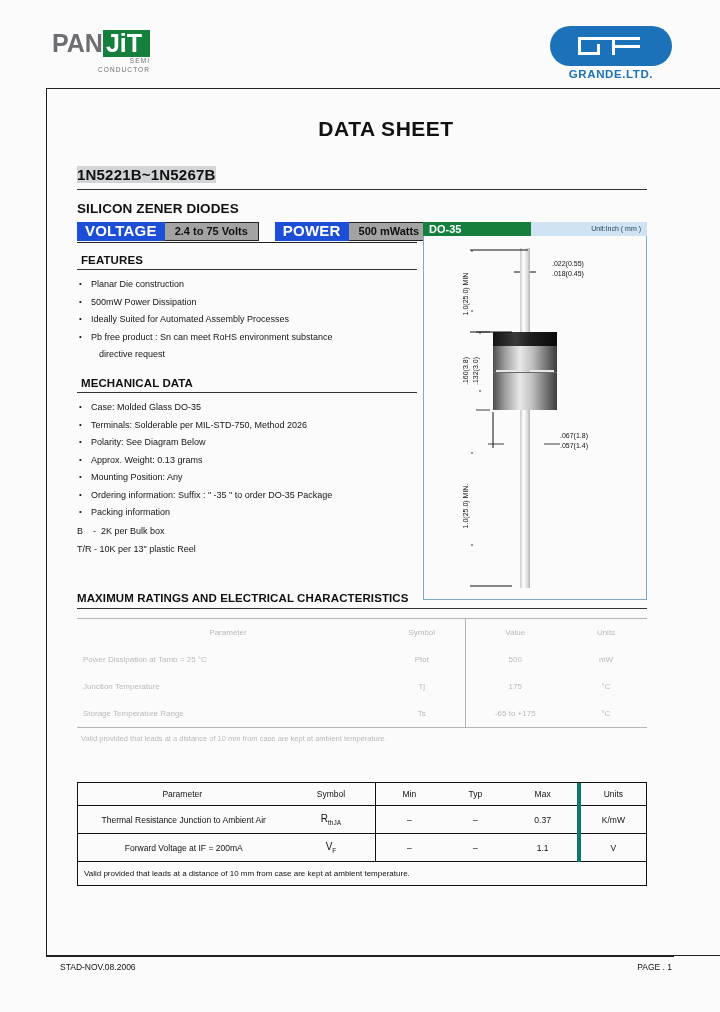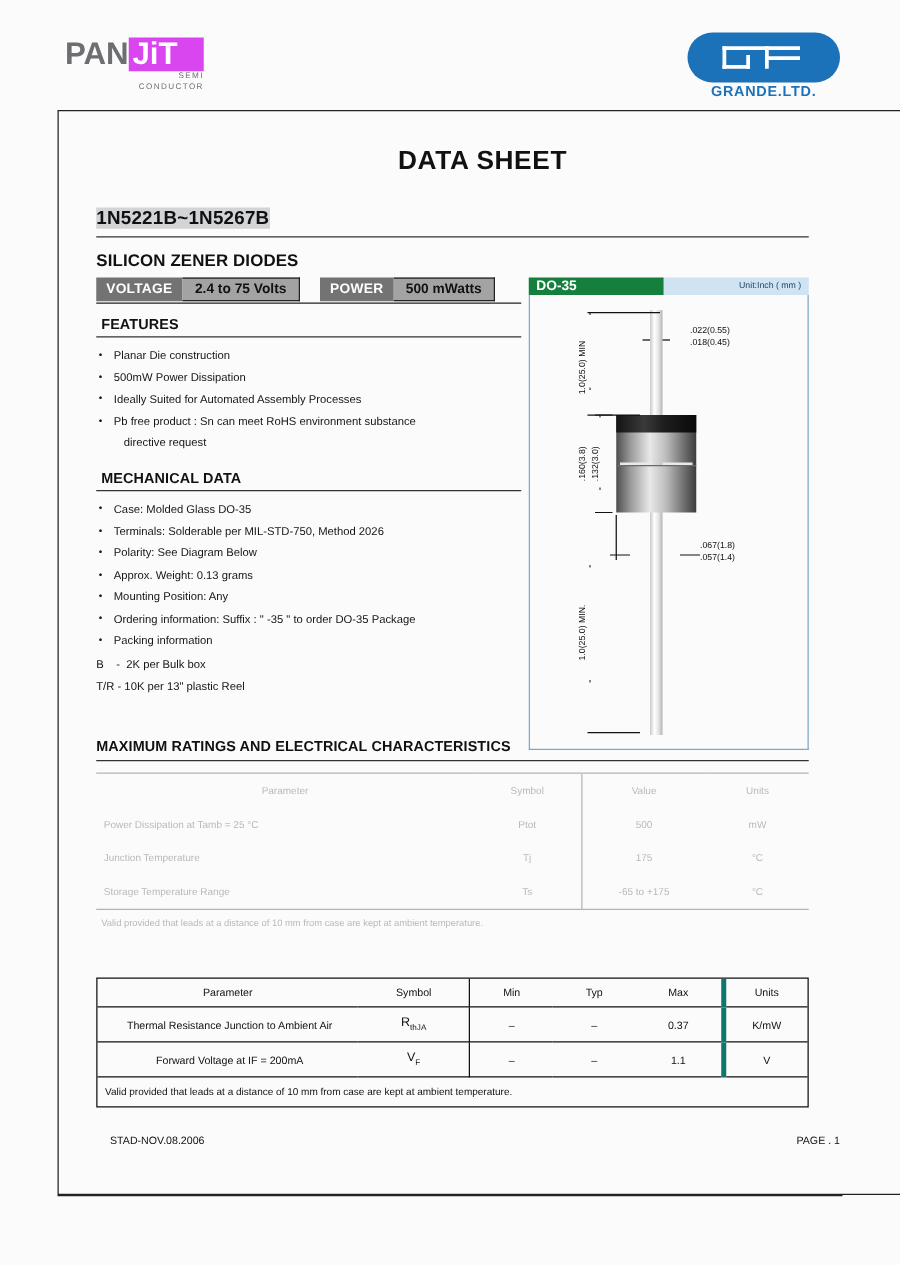--- a/index.html
+++ b/index.html
@@ -17,22 +17,22 @@
   .header { position: absolute; top: 0; left: 0; width: 720px; height: 88px; }
 
   .panjit-logo { position: absolute; left: 52px; top: 30px; }
   .panjit-word { display: flex; align-items: center; height: 26px; }
   .panjit-pan {
     font-size: 25px; font-weight: bold; letter-spacing: 0px;
     color: #6d6e71; font-family: "Liberation Sans", sans-serif;
     line-height: 26px;
   }
   .panjit-jit {
-    background: #d946ef; color: #ffffff; font-size: 25px; font-weight: bold;
-    padding: 0 21px 1px 3px; line-height: 26px; font-family: "Liberation Sans", sans-serif;
+    background: #15803d; color: #ffffff; font-size: 25px; font-weight: bold;
+    padding: 0 8px 1px 3px; line-height: 26px; font-family: "Liberation Sans", sans-serif;
   }
   .panjit-sub {
     text-align: right; color: #6d6e71; font-size: 6.5px;
     letter-spacing: 1.1px; line-height: 8px; margin-top: 1px;
     width: 100%; font-family: "Liberation Sans", sans-serif;
   }
 
   .grande-logo { position: absolute; right: 48px; top: 26px; width: 122px; }
   .grande-badge {
     width: 122px; height: 40px; border-radius: 20px;
@@ -68,21 +68,21 @@
   }
 
   .sec-title {
     position: absolute; left: 30px; top: 112px;
     font-size: 13.5px; font-weight: bold; letter-spacing: 0.1px;
   }
 
   
   .badges { position: absolute; left: 30px; top: 133px; display: flex; align-items: stretch; }
   .badge-chip {
-    background: #737373; color: #fff; font-size: 11px; font-weight: bold;
+    background: #1d4ed8; color: #fff; font-size: 15px; font-weight: bold;
     padding: 2px 8px 3px 8px; letter-spacing: 0.2px; line-height: 12px;
     display: flex; align-items: center;
   }
   .badge-val {
     border: 1px solid #222; border-left: none; font-size: 11px; font-weight: bold;
     padding: 2px 10px 3px 10px; display: flex; align-items: center; background: #a3a3a3;
   }
   .badge-gap { width: 16px; }
 
   .left-underline {
@@ -186,23 +186,23 @@
   }
   .sym { font-size: 10px; }
   .sym sub { font-size: 6.5px; }
   .dash { font-size: 10px; }
 
   
   .footer-rule {
     position: absolute; left: 46px; top: 956px; width: 628px; border-top: 1px solid #222;
   }
   .footer {
-    position: absolute; left: 0; top: 907px; width: 720px;
+    position: absolute; left: 0; top: 962px; width: 720px;
     display: flex; justify-content: space-between;
-    padding: 0 48px 0 88px; font-size: 8.5px; color: #111;
+    padding: 0 48px 0 60px; font-size: 8.5px; color: #111;
   }
 </style>
 </head>
 <body>
 
 <div class="header">
 
   <div class="panjit-logo">
     <div class="panjit-word">
       <span class="panjit-pan">PAN</span>

